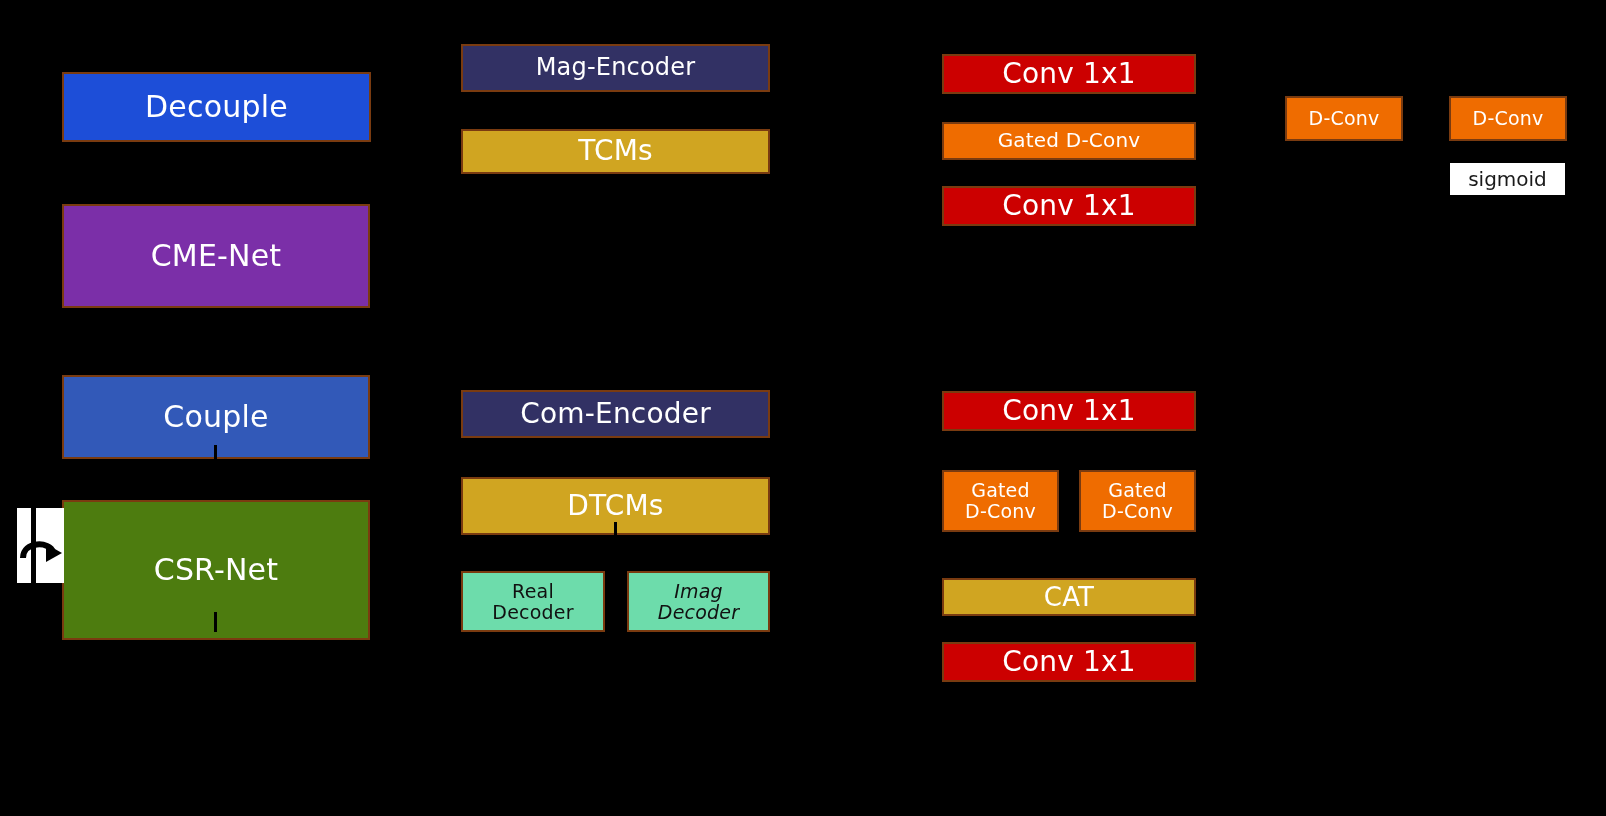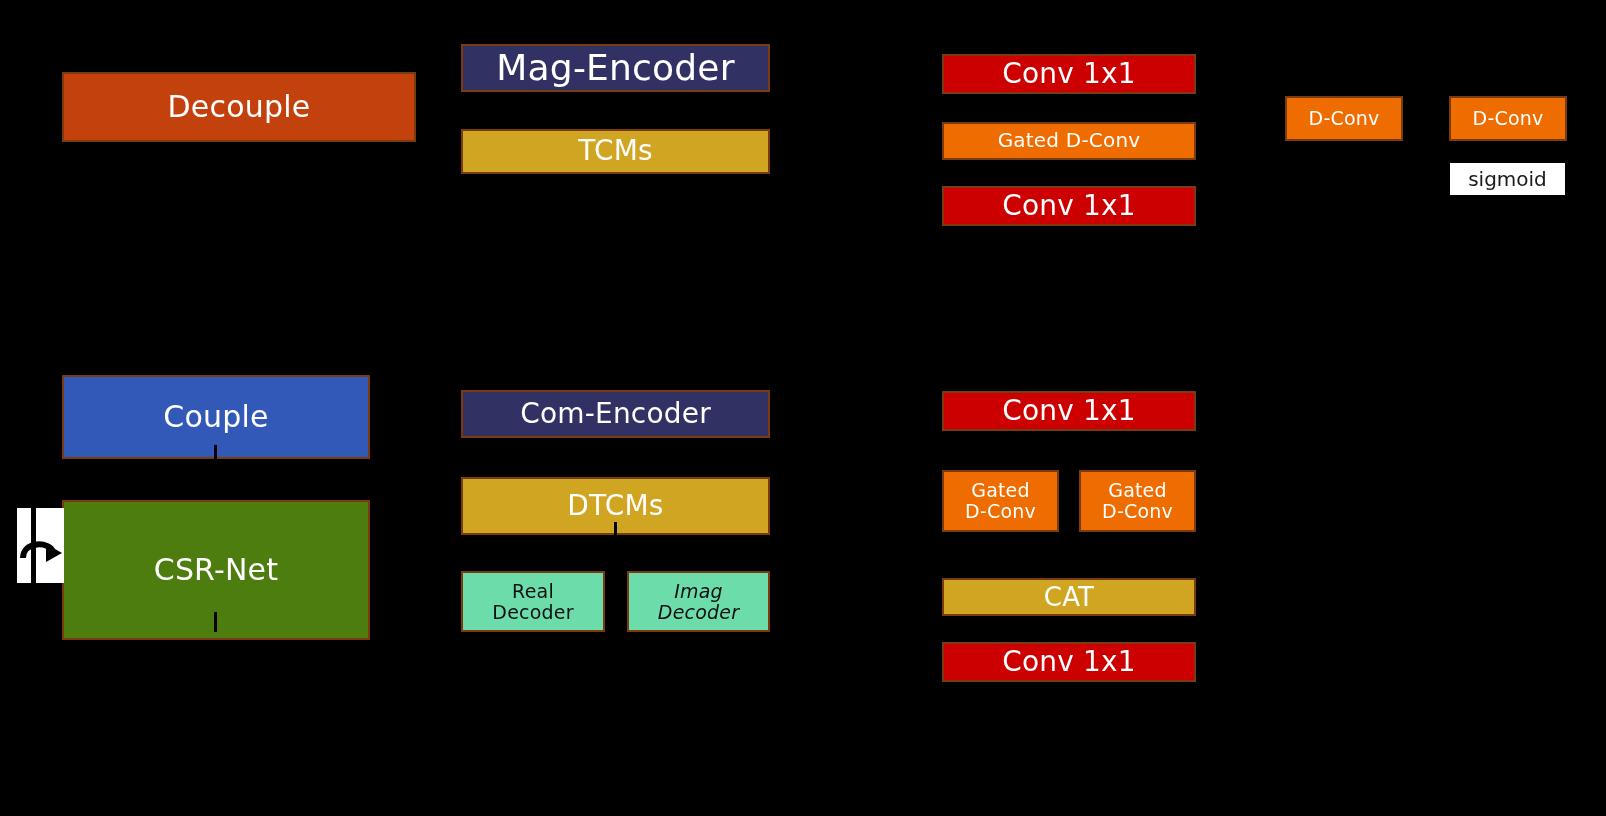--- a/index.html
+++ b/index.html
@@ -48,24 +48,25 @@
   }
   .conn {
     position: absolute;
     background: #000000;
   }
 </style>
 </head>
 <body>
 
 <div id="canvas">
-    <div class="node" style="left: 62px; top: 72px; width: 354px; height: 70px; background: #c2410c; color: rgb(255, 255, 255); font-size: 30px; border-color: rgb(122, 59, 16); text-align: right;">Decouple</div>
+    <div class="node" style="left: 62px; top: 72px; width: 309px; height: 70px; background: #1d4ed8; color: rgb(255, 255, 255); font-size: 30px; border-color: rgb(122, 59, 16); text-align: right;">Decouple</div>
+    <div class="node" style="left: 62px; top: 204px; width: 308px; height: 104px; background: rgb(123, 47, 168); color: rgb(255, 255, 255); font-size: 30px; border-color: rgb(122, 59, 16);">CME-Net</div>
     <div class="node" style="left: 62px; top: 375px; width: 308px; height: 84px; background: rgb(50, 89, 184); color: rgb(255, 255, 255); font-size: 30px; border-color: rgb(122, 59, 16);">Couple</div>
     <div class="node" style="left: 62px; top: 500px; width: 308px; height: 140px; background: #4d7c0f; color: rgb(255, 255, 255); font-size: 30px; border-color: rgb(122, 59, 16);">CSR-Net</div>
-    <div class="node" style="left: 461px; top: 44px; width: 309px; height: 48px; background: rgb(50, 49, 100); color: rgb(255, 255, 255); font-size: 36px; border-color: rgb(122, 59, 16);">Mag-Encoder</div>
+    <div class="node" style="left: 461px; top: 44px; width: 309px; height: 48px; background: rgb(50, 49, 100); color: rgb(255, 255, 255); font-size: 24px; border-color: rgb(122, 59, 16);">Mag-Encoder</div>
     <div class="node" style="left: 461px; top: 129px; width: 309px; height: 45px; background: rgb(208, 165, 33); color: rgb(255, 255, 255); font-size: 28px; border-color: rgb(122, 59, 16);">TCMs</div>
     <div class="node" style="left: 461px; top: 390px; width: 309px; height: 48px; background: rgb(50, 49, 100); color: rgb(255, 255, 255); font-size: 28px; border-color: rgb(122, 59, 16);">Com-Encoder</div>
     <div class="node" style="left: 461px; top: 477px; width: 309px; height: 58px; background: rgb(208, 165, 33); color: rgb(255, 255, 255); font-size: 28px; border-color: rgb(122, 59, 16);">DTCMs</div>
     <div class="node" style="left: 461px; top: 571px; width: 144px; height: 61px; background: rgb(109, 220, 171); color: rgb(17, 17, 17); font-size: 19px; border-color: rgb(122, 59, 16);">Real
 Decoder</div>
     <div class="node" style="left: 627px; top: 571px; width: 143px; height: 61px; background: rgb(109, 220, 171); color: rgb(17, 17, 17); font-size: 19px; border-color: rgb(122, 59, 16); font-style: italic;">Imag
 Decoder</div>
     <div class="node" style="left: 942px; top: 54px; width: 254px; height: 40px; background: rgb(204, 0, 0); color: rgb(255, 255, 255); font-size: 28px; border-color: rgb(122, 59, 16);">Conv 1x1</div>
     <div class="node" style="left: 942px; top: 122px; width: 254px; height: 38px; background: rgb(239, 108, 0); color: rgb(255, 255, 255); font-size: 20px; border-color: rgb(122, 59, 16);">Gated D-Conv</div>
     <div class="node" style="left: 942px; top: 186px; width: 254px; height: 40px; background: rgb(204, 0, 0); color: rgb(255, 255, 255); font-size: 28px; border-color: rgb(122, 59, 16);">Conv 1x1</div>

